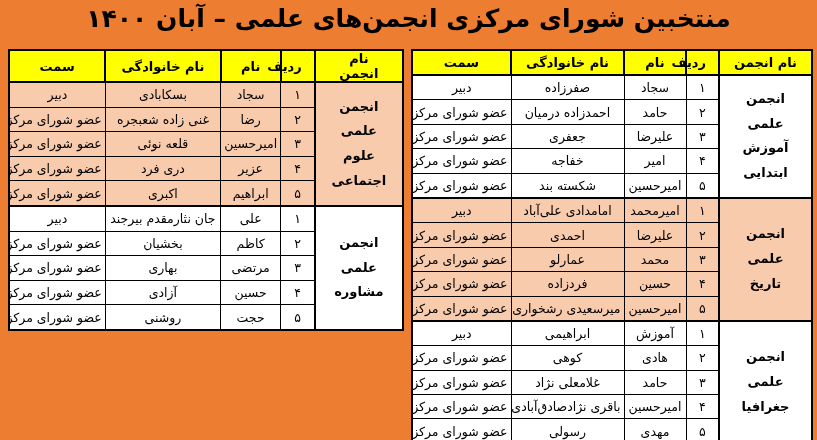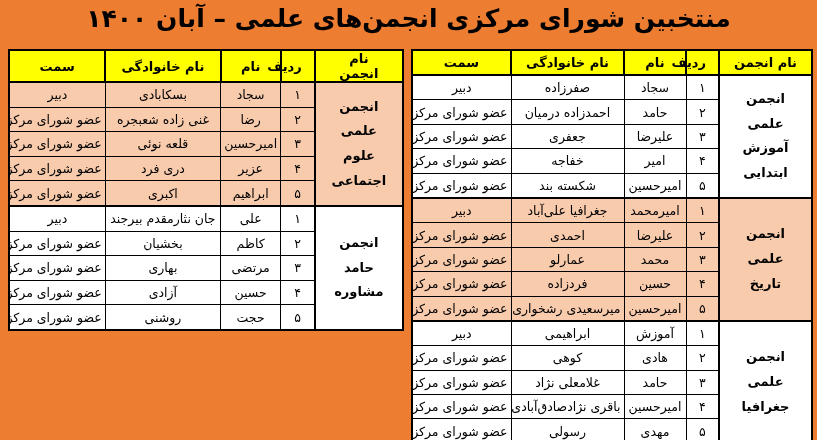--- a/index.html
+++ b/index.html
@@ -121,21 +121,21 @@
       <tr>
         <td class="shade-white">۵</td>
         <td class="shade-white">امیرحسین</td>
         <td class="shade-white">شکسته بند</td>
         <td class="shade-white">عضو شورای مرکزی</td>
       </tr>
       <tr class="group-start">
         <td rowspan="5" class="assoc-cell shade-peach">انجمن علمی تاریخ</td>
         <td class="shade-peach">۱</td>
         <td class="shade-peach">امیرمحمد</td>
-        <td class="shade-peach">جغرافیا علی‌آباد</td>
+        <td class="shade-peach">امامدادی علی‌آباد</td>
         <td class="shade-peach">دبیر</td>
       </tr>
       <tr>
         <td class="shade-peach">۲</td>
         <td class="shade-peach">علیرضا</td>
         <td class="shade-peach">احمدی</td>
         <td class="shade-peach">عضو شورای مرکزی</td>
       </tr>
       <tr>
         <td class="shade-peach">۳</td>
@@ -232,21 +232,21 @@
         <td class="shade-peach">دری فرد</td>
         <td class="shade-peach">عضو شورای مرکزی</td>
       </tr>
       <tr>
         <td class="shade-peach">۵</td>
         <td class="shade-peach">ابراهیم</td>
         <td class="shade-peach">اکبری</td>
         <td class="shade-peach">عضو شورای مرکزی</td>
       </tr>
       <tr class="group-start">
-        <td rowspan="5" class="assoc-cell shade-white">انجمن حامد مشاوره</td>
+        <td rowspan="5" class="assoc-cell shade-white">انجمن علمی مشاوره</td>
         <td class="shade-white">۱</td>
         <td class="shade-white">علی</td>
         <td class="shade-white">جان نثارمقدم بیرجند</td>
         <td class="shade-white">دبیر</td>
       </tr>
       <tr>
         <td class="shade-white">۲</td>
         <td class="shade-white">کاظم</td>
         <td class="shade-white">بخشیان</td>
         <td class="shade-white">عضو شورای مرکزی</td>

